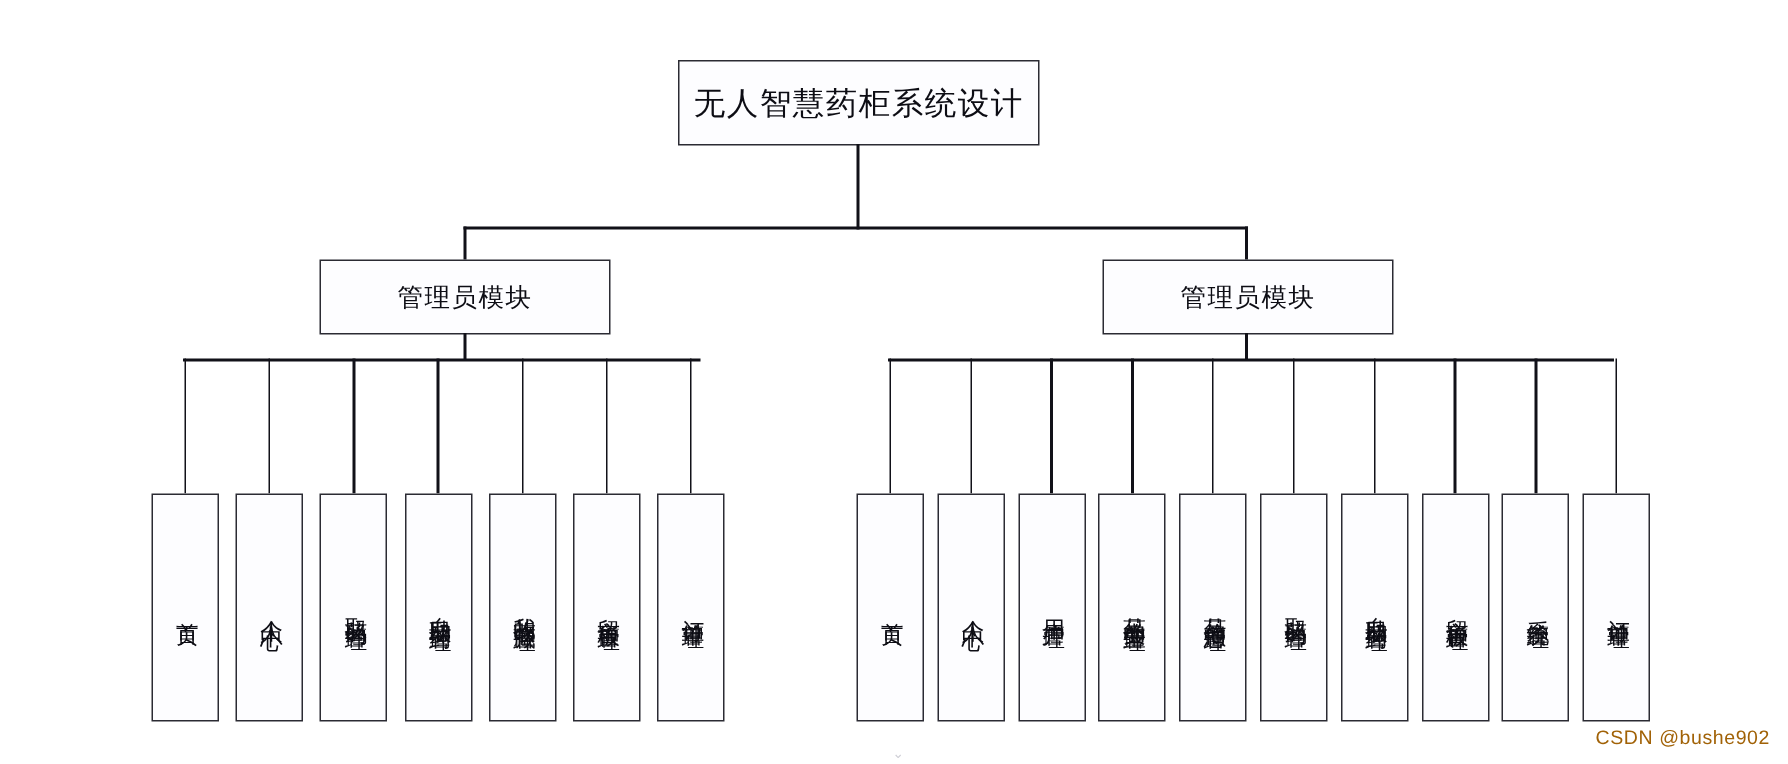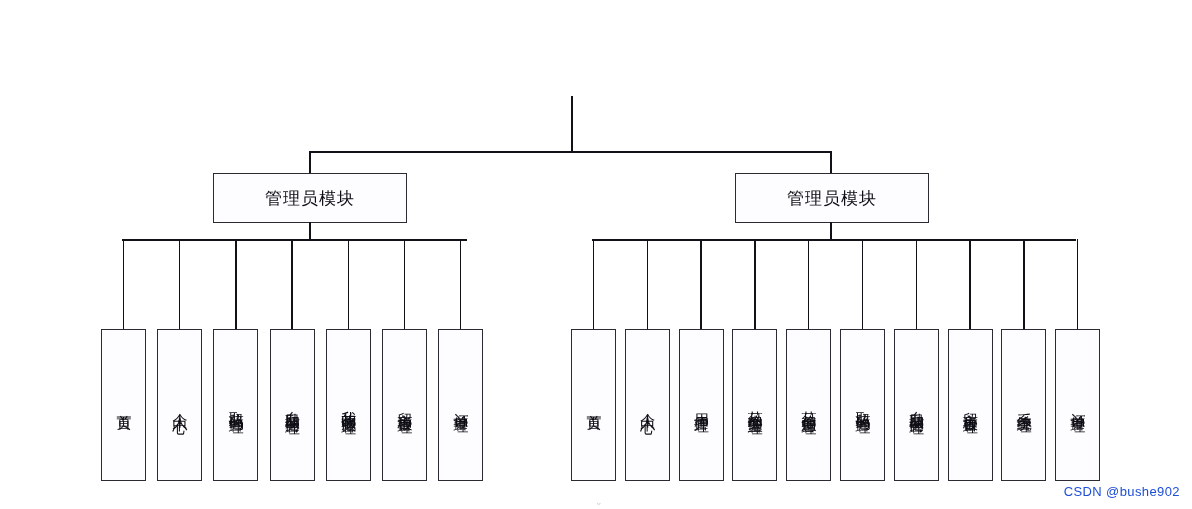--- a/index.html
+++ b/index.html
@@ -75,38 +75,41 @@
   .line.thin.v { width: 1.6px; }
   .line.thin.h { height: 1.6px; }
 
   
   #watermark {
     position: absolute;
     right: 12px;
     bottom: 10px;
     font-family: "Liberation Sans", sans-serif;
     font-size: 13px;
-    color: #1d4ed8;
+    color: #a16207;
     letter-spacing: 0.4px;
     user-select: none;
   }
   #page-tick {
     position: absolute;
     left: 595px;
     bottom: 2px;
     font-family: "Liberation Sans", sans-serif;
     font-size: 9px;
     color: #cfcfd6;
   }
 </style>
 </head>
 <body>
 
 <div id="diagram">
 
+  <div class="node root">
+    <span class="root-label">无人智慧药柜系统设计</span>
+  </div>
 
   <div class="line v" style="left:571px; top:96px; height:57px;"></div>
 
   <div class="line h" style="left:309px; top:151px; width:523px;"></div>
 
   <div class="line v" style="left:309px; top:151px; height:23px;"></div>
   <div class="line v" style="left:830px; top:151px; height:23px;"></div>
 
   <div class="node module user">
     <span>管理员模块</span>

